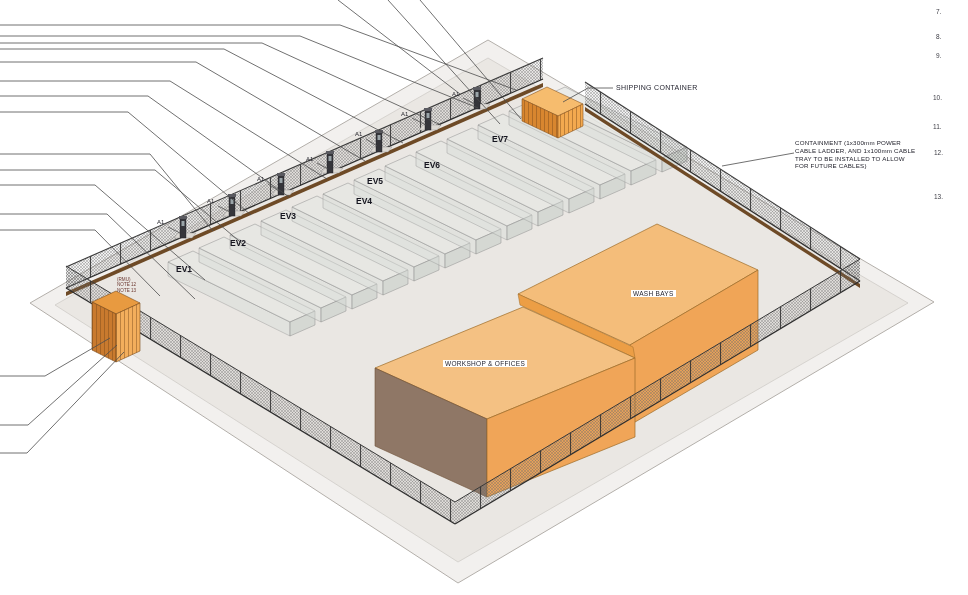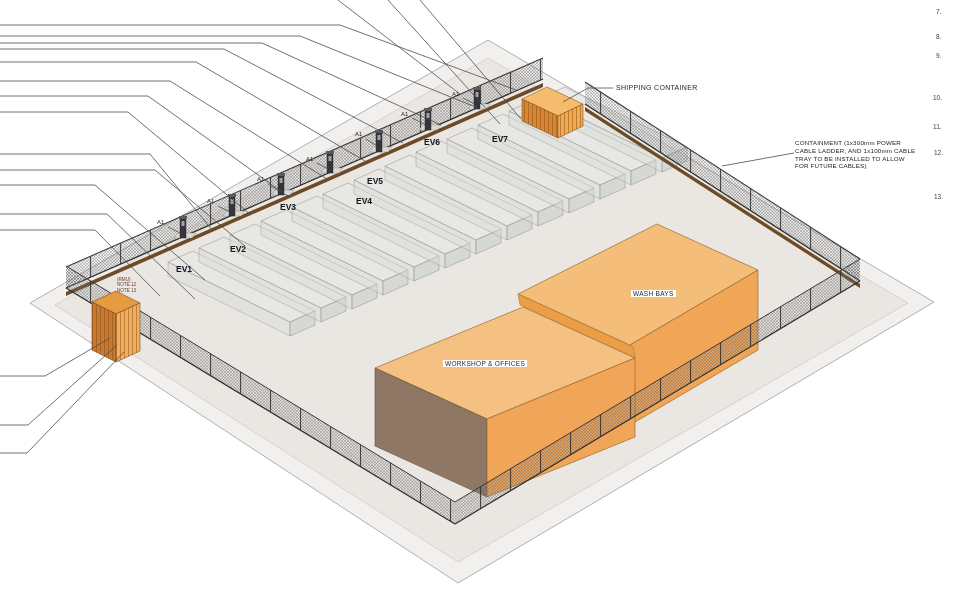--- a/index.html
+++ b/index.html
@@ -172,25 +172,25 @@
   <div class="lbl note4" style="left:795px;top:139px;">CONTAINMENT (1x300mm POWER
 CABLE LADDER, AND 1x100mm CABLE
 TRAY TO BE INSTALLED TO ALLOW
 FOR FUTURE CABLES)</div>
 
   <div class="lbl boxlbl" style="left:631px;top:290px;">WASH BAYS</div>
 
   <div class="lbl boxlbl" style="left:443px;top:360px;">WORKSHOP &amp; OFFICES</div>
 
   <div class="lbl ev" style="left:176px;top:264px;">EV1</div>
-  <div class="lbl ev" style="left:230px;top:244px;">EV2</div>
-  <div class="lbl ev" style="left:280px;top:202px;">EV3</div>
+  <div class="lbl ev" style="left:230px;top:238px;">EV2</div>
+  <div class="lbl ev" style="left:280px;top:211px;">EV3</div>
   <div class="lbl ev" style="left:336px;top:196px;padding-left:20px;">EV4</div>
   <div class="lbl ev" style="left:367px;top:176px;">EV5</div>
-  <div class="lbl ev" style="left:424px;top:137px;text-align:right;">EV6</div>
+  <div class="lbl ev" style="left:424px;top:160px;text-align:right;">EV6</div>
   <div class="lbl ev" style="left:492px;top:134px;text-align:right;">EV7</div>
 
   <div class="lbl a1" style="left:157px;top:219px;">A1</div>
   <div class="lbl a1" style="left:207px;top:198px;">A1</div>
   <div class="lbl a1" style="left:257px;top:176px;">A1</div>
   <div class="lbl a1" style="left:306px;top:156px;">A1</div>
   <div class="lbl a1" style="left:355px;top:131px;">A1</div>
   <div class="lbl a1" style="left:401px;top:111px;">A1</div>
   <div class="lbl a1" style="left:452px;top:91px;">A1</div>
 

